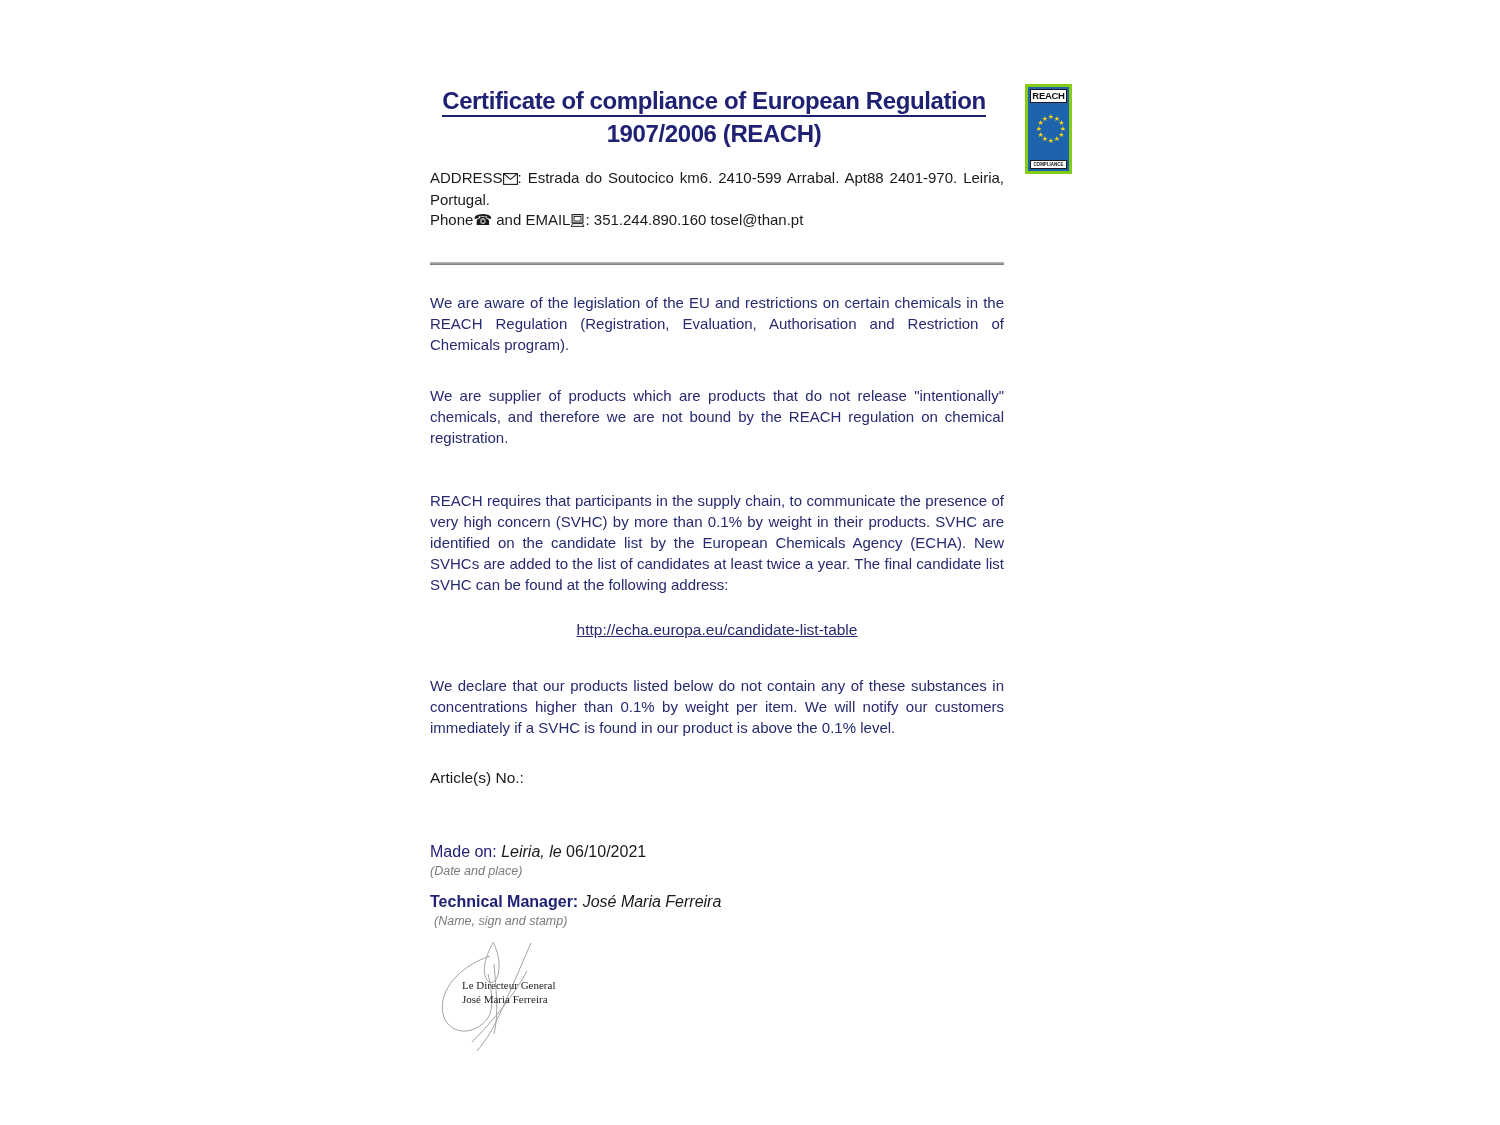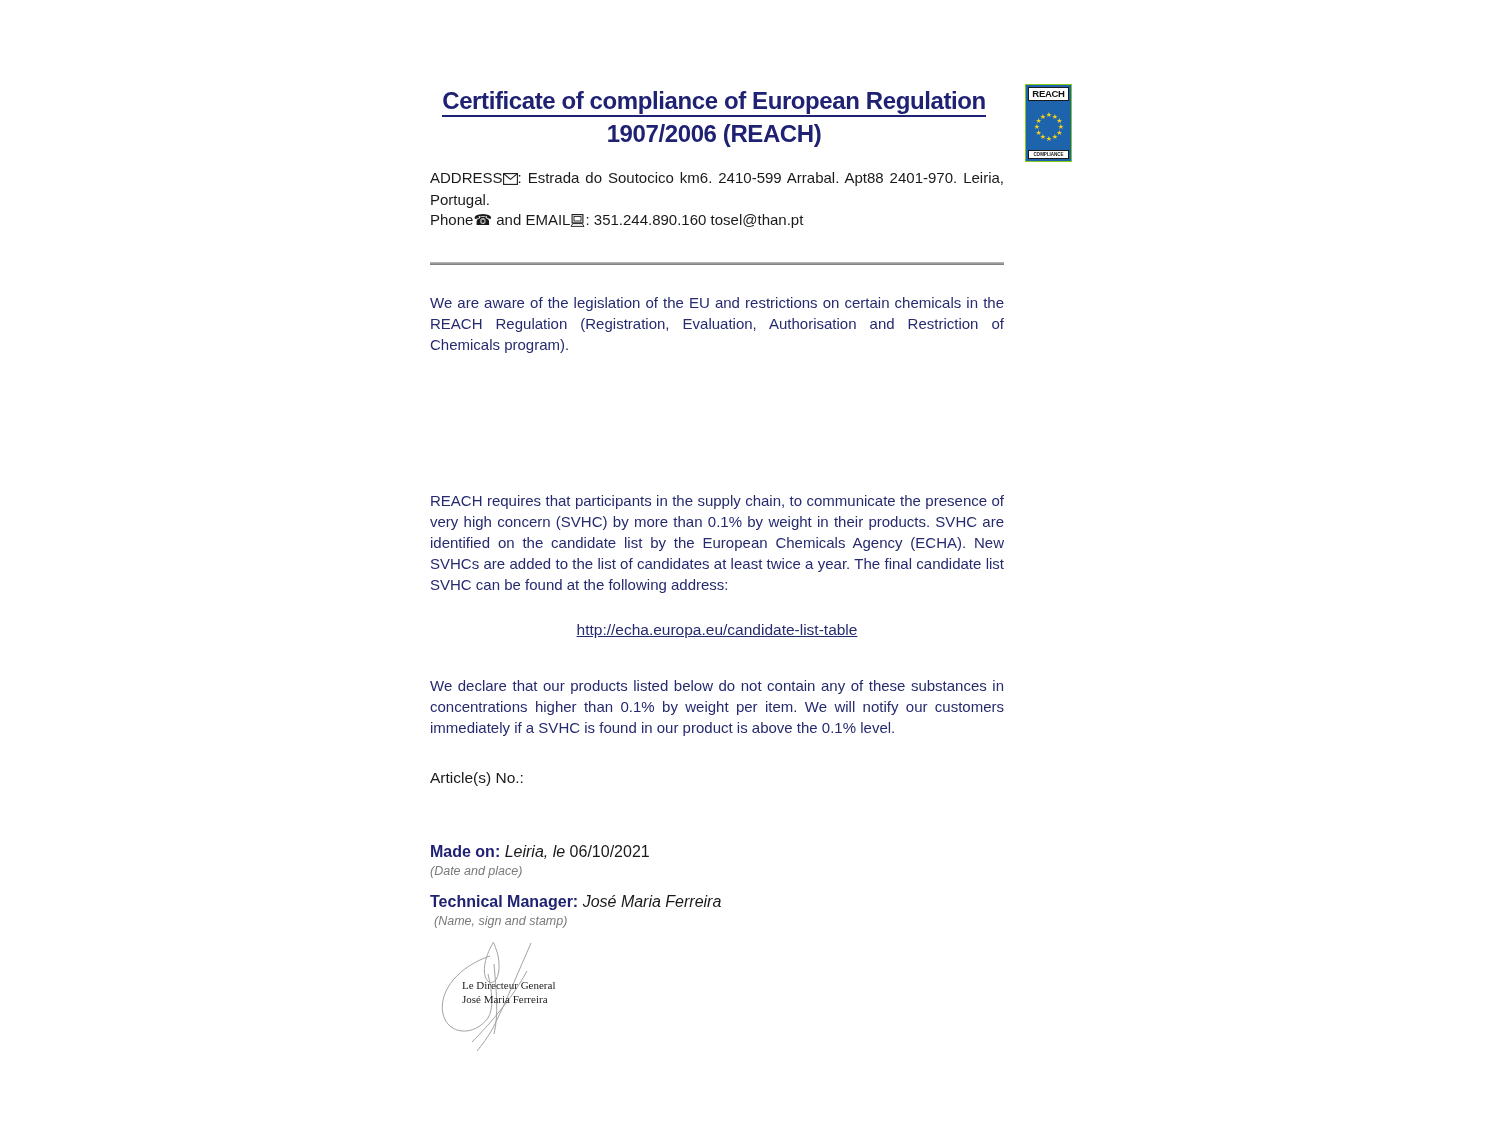--- a/index.html
+++ b/index.html
@@ -11,22 +11,22 @@
   .page{position:absolute;inset:0;}
   
   .title{
     position:absolute;left:440px;top:84px;width:548px;text-align:center;
     color:#1f2173;font-weight:bold;font-size:24px;line-height:33px;letter-spacing:-0.4px;
   }
   .title .l1{white-space:nowrap;border-bottom:2px solid #1f2173;padding-bottom:1px;}
   .title .l2{white-space:nowrap;}
   
   .logo{
-    position:absolute;left:1025px;top:84px;width:47px;height:78px;
-    background:#1d64ad;border:1px solid #84cc16;box-sizing:border-box;
+    position:absolute;left:1025px;top:84px;width:47px;height:90px;
+    background:#1d64ad;border:3px solid #84cc16;box-sizing:border-box;
   }
   .logo .band{
     position:absolute;left:2px;right:2px;background:#ffffff;border:1px solid #1a1a1a;
     text-align:center;color:#111;font-weight:bold;box-sizing:border-box;
   }
   .logo .band.top{top:2px;font-size:9.5px;line-height:12px;letter-spacing:-0.3px;}
   .logo .band.bottom{bottom:2px;font-size:4.5px;line-height:7px;letter-spacing:0;}
   .star-ring{position:absolute;left:23px;top:42px;width:0;height:0;}
   .eu-star{
     position:absolute;left:0;top:0;width:10px;height:10px;margin:-5px;
@@ -55,21 +55,21 @@
   .link-line{
     position:absolute;left:430px;top:621px;width:574px;text-align:center;margin:0;
   }
   .link-line a{color:#262a6f;font-size:15.5px;text-decoration:underline;}
   .article{
     position:absolute;left:430px;top:769px;width:574px;
     color:#1a1a1a;font-size:15.5px;margin:0;
   }
   
   .madeon{position:absolute;left:430px;top:843px;font-size:16px;color:#1a1a1a;margin:0;}
-  .madeon .lbl{color:#1f2173;font-weight:bold;}
+  .madeon .lbl{color:#1f2173;font-weight:normal;}
   .madeon .place{font-style:italic;}
   .note{
     position:absolute;left:430px;color:#7a7a7a;font-size:12.5px;font-style:italic;margin:0;
   }
   .note.n1{top:864px;} .note.n2{top:914px;left:434px;}
   .techmgr{position:absolute;left:430px;top:893px;font-size:16px;color:#1a1a1a;margin:0;}
   .techmgr .lbl{color:#1f2173;font-weight:bold;}
   .techmgr .name{font-style:italic;}
   
   .signature{position:absolute;left:430px;top:940px;width:140px;height:125px;}
@@ -116,20 +116,21 @@
     <div><span>Phone</span><span class="phone-glyph">☎</span><span> and EMAIL</span><span class="inline-icon"><svg width="15" height="13" viewBox="0 0 15 13">
             <rect x="2.1" y="0.6" width="10.8" height="8.3" fill="none" stroke="#1a1a1a" stroke-width="1.1"></rect>
             <rect x="4" y="2.4" width="7" height="4.6" fill="none" stroke="#1a1a1a" stroke-width="0.9"></rect>
             <path d="M1,12.4 L14,12.4 L12.2,9.6 L2.8,9.6 Z" fill="none" stroke="#1a1a1a" stroke-width="0.9"></path>
           </svg></span><span>: 351.244.890.160 tosel@than.pt</span></div>
   </div>
 
   <hr class="divider">
 
   <p class="para p1">We are aware of the legislation of the EU and restrictions on certain chemicals in the REACH Regulation (Registration, Evaluation, Authorisation and Restriction of Chemicals program).</p>
+  <p class="para p2">We are supplier of products which are products that do not release "intentionally" chemicals, and therefore we are not bound by the REACH regulation on chemical registration.</p>
   <p class="para p3">REACH requires that participants in the supply chain, to communicate the presence of very high concern (SVHC) by more than 0.1% by weight in their products. SVHC are identified on the candidate list by the European Chemicals Agency (ECHA). New SVHCs are added to the list of candidates at least twice a year. The final candidate list SVHC can be found at the following address:</p>
 
   <p class="link-line"><a href="#">http://echa.europa.eu/candidate-list-table</a></p>
 
   <p class="para p4">We declare that our products listed below do not contain any of these substances in concentrations higher than 0.1% by weight per item. We will notify our customers immediately if a SVHC is found in our product is above the 0.1% level.</p>
 
   <p class="article">Article(s) No.:</p>
 
   <p class="madeon"><span class="lbl">Made on:</span><span class="place"> Leiria, le </span><span>06/10/2021</span></p>
   <p class="note n1">(Date and place)</p>

